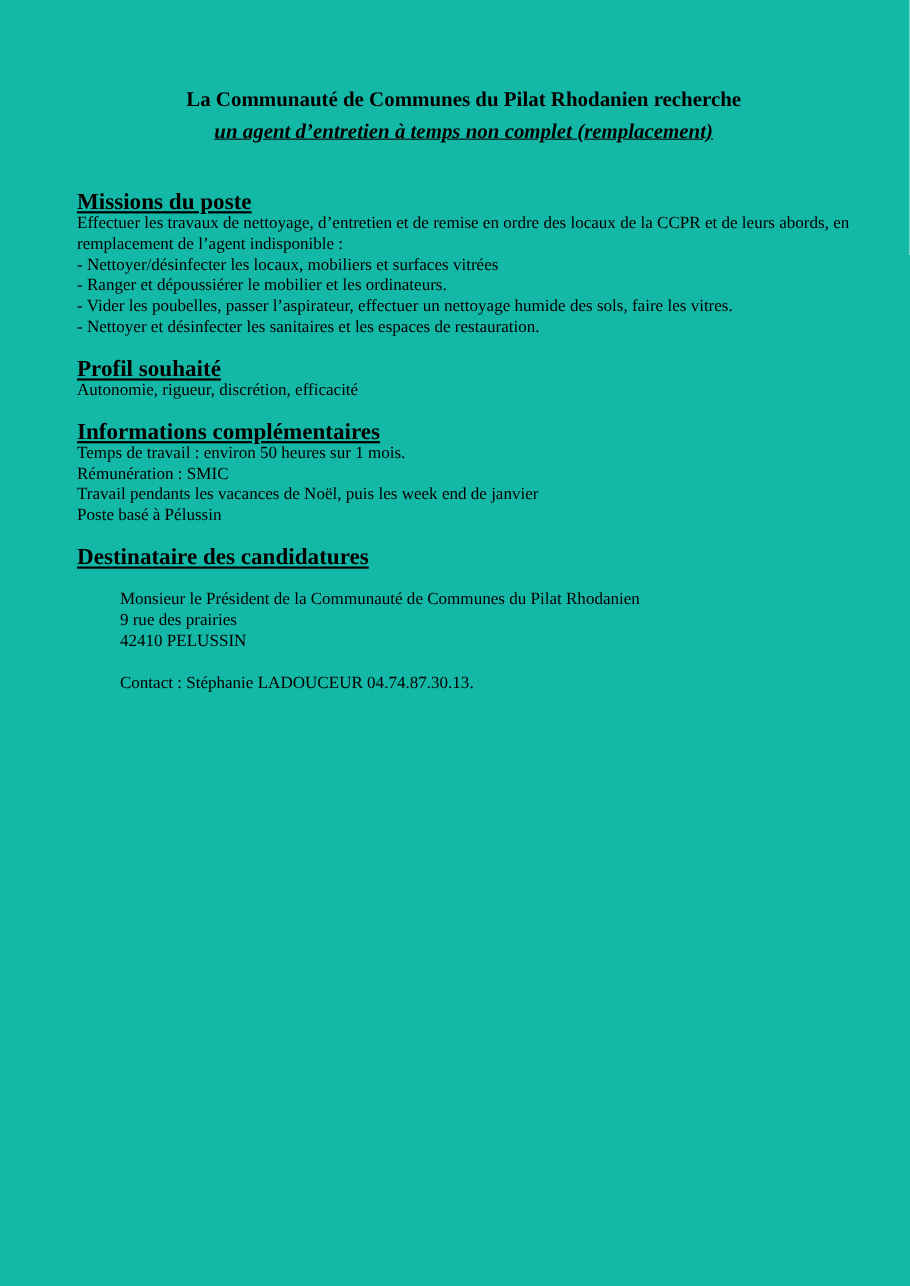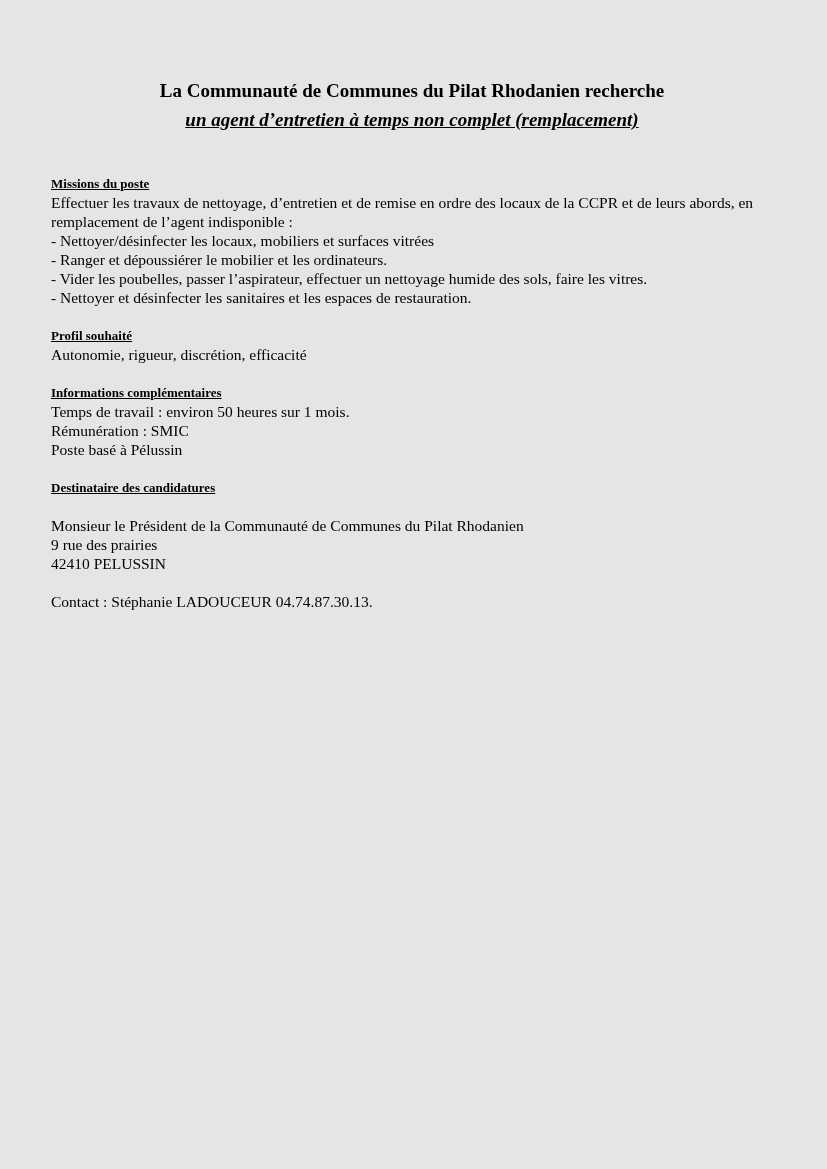--- a/index.html
+++ b/index.html
@@ -5,22 +5,22 @@
   html, body {
     margin: 0;
     padding: 0;
     background: #ffffff;
   }
   .page {
     position: relative;
     width: 827px;
     height: 1169px;
     box-sizing: border-box;
-    padding: 76px 54px 0 51px;
-    background: #e5e5e5;
+    padding: 76px 54px 0 70px;
+    background: #14b8a6;
     color: #000000;
     font-family: "Liberation Serif", "DejaVu Serif", serif;
     font-size: 15.5px;
     line-height: 19px;
     overflow: hidden;
   }
   .doc-title {
     text-align: center;
     font-weight: bold;
     font-size: 19px;
@@ -30,31 +30,32 @@
   .doc-title .u {
     text-decoration: underline;
     font-style: italic;
   }
   .section {
     margin-top: 19px;
   }
   .section-heading {
     font-weight: bold;
     text-decoration: underline;
-    font-size: 13px;
+    font-size: 21px;
     margin: 0;
   }
   p {
     margin: 0;
   }
   .bold {
     font-weight: normal;
   }
   .gap-top {
     margin-top: 19px;
+    margin-left: 39px;
   }
   a.mail-link {
     color: #0000ee;
     text-decoration: underline;
     cursor: pointer;
   }
 </style>
 </head>
 <body>
 
@@ -76,20 +77,21 @@
 
   <div class="section">
     <p class="section-heading">Profil souhaité</p>
     <p>Autonomie, rigueur, discrétion, efficacité</p>
   </div>
 
   <div class="section">
     <p class="section-heading">Informations complémentaires</p>
     <p>Temps de travail : environ 50 heures sur 1 mois.</p>
     <p>Rémunération : SMIC</p>
+    <p>Travail pendants les vacances de Noël, puis les week end de janvier</p>
     <p>Poste basé à Pélussin</p>
   </div>
 
   <div class="section">
     <p class="section-heading">Destinataire des candidatures</p>
 
     <div class="gap-top">
       <p>Monsieur le Président de la Communauté de Communes du Pilat Rhodanien</p>
       <p>9 rue des prairies</p>
       <p>42410 PELUSSIN</p>

